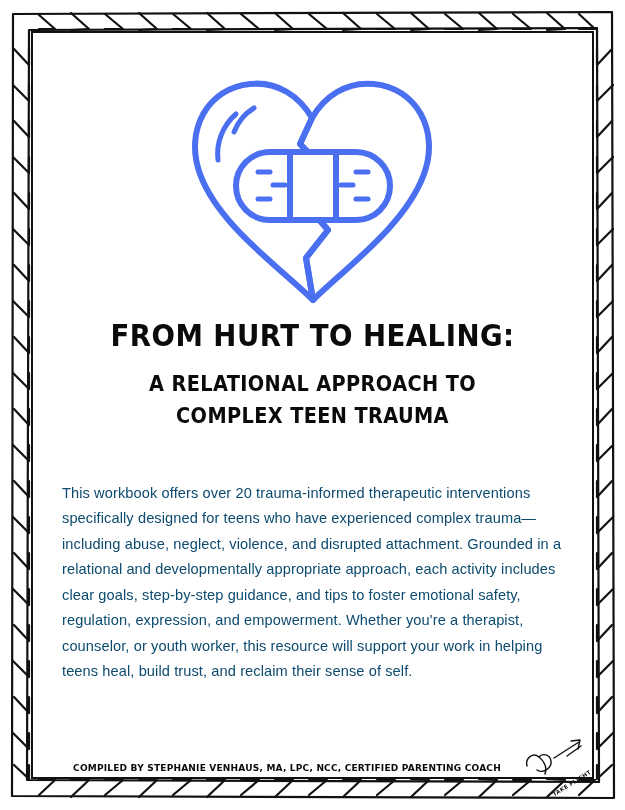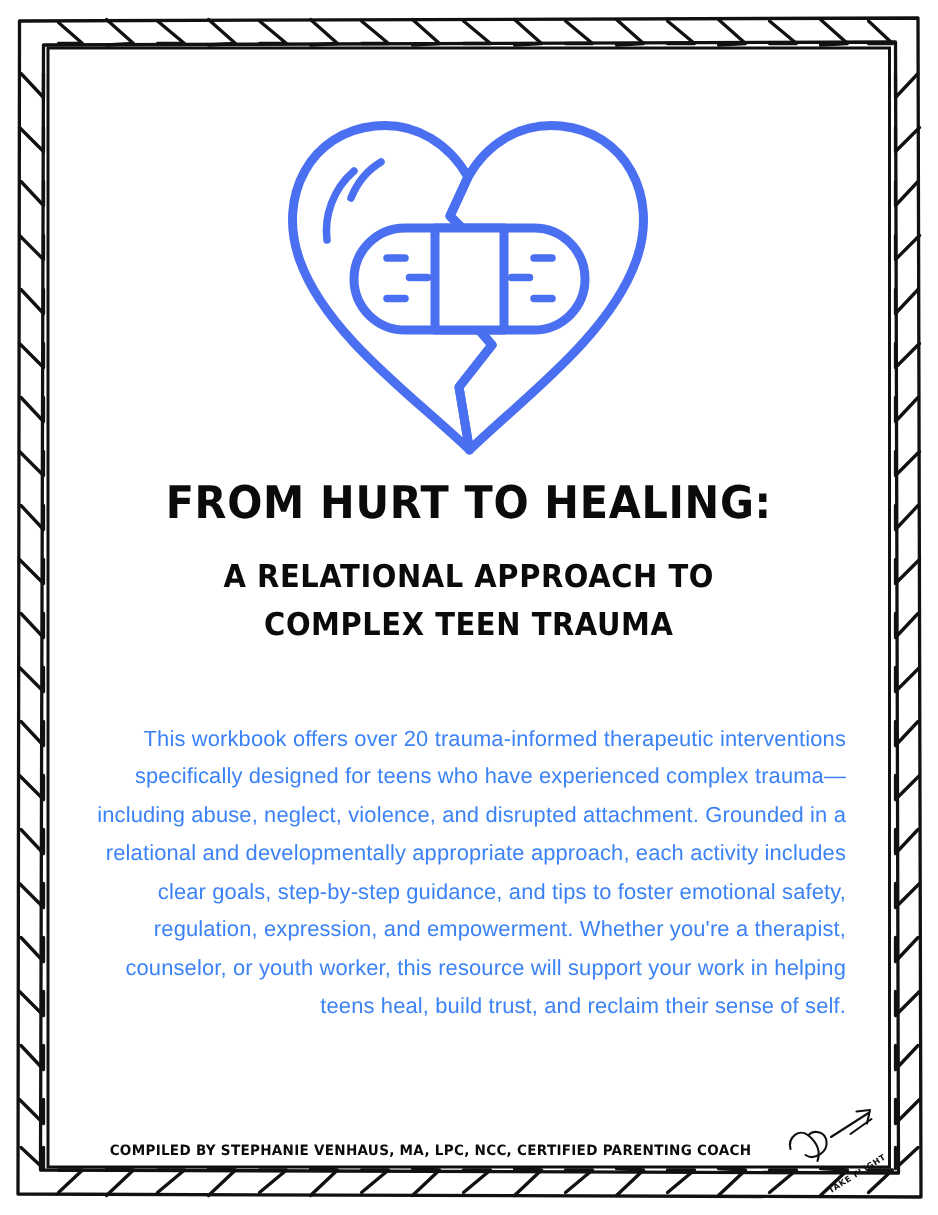--- a/index.html
+++ b/index.html
@@ -79,24 +79,24 @@
     margin: 0;
     line-height: 1.55;
   }
 
   
   .description {
     position: absolute;
     left: 62px;
     top: 466px;
     width: 502px;
-    text-align: right;
+    text-align: left;
     font-size: 14.6px;
     line-height: 1.75;
-    color: #3b82f6;
+    color: #0c4a6e;
     letter-spacing: 0.1px;
   }
 
   
   .footer {
     position: absolute;
     left: 52px;
     top: 762px;
     width: 470px;
     text-align: center;

